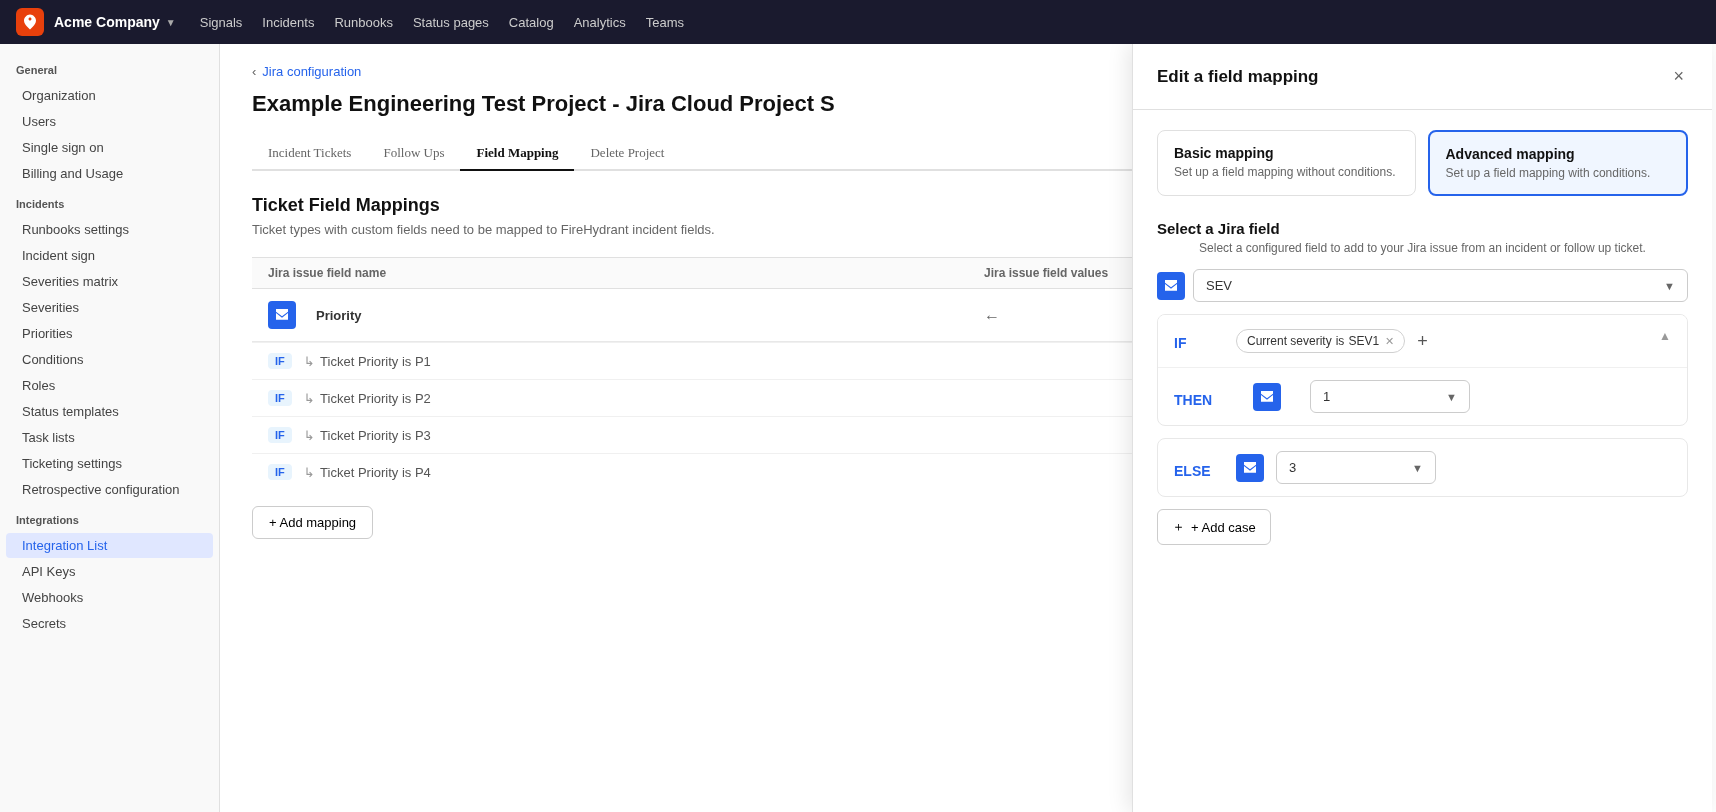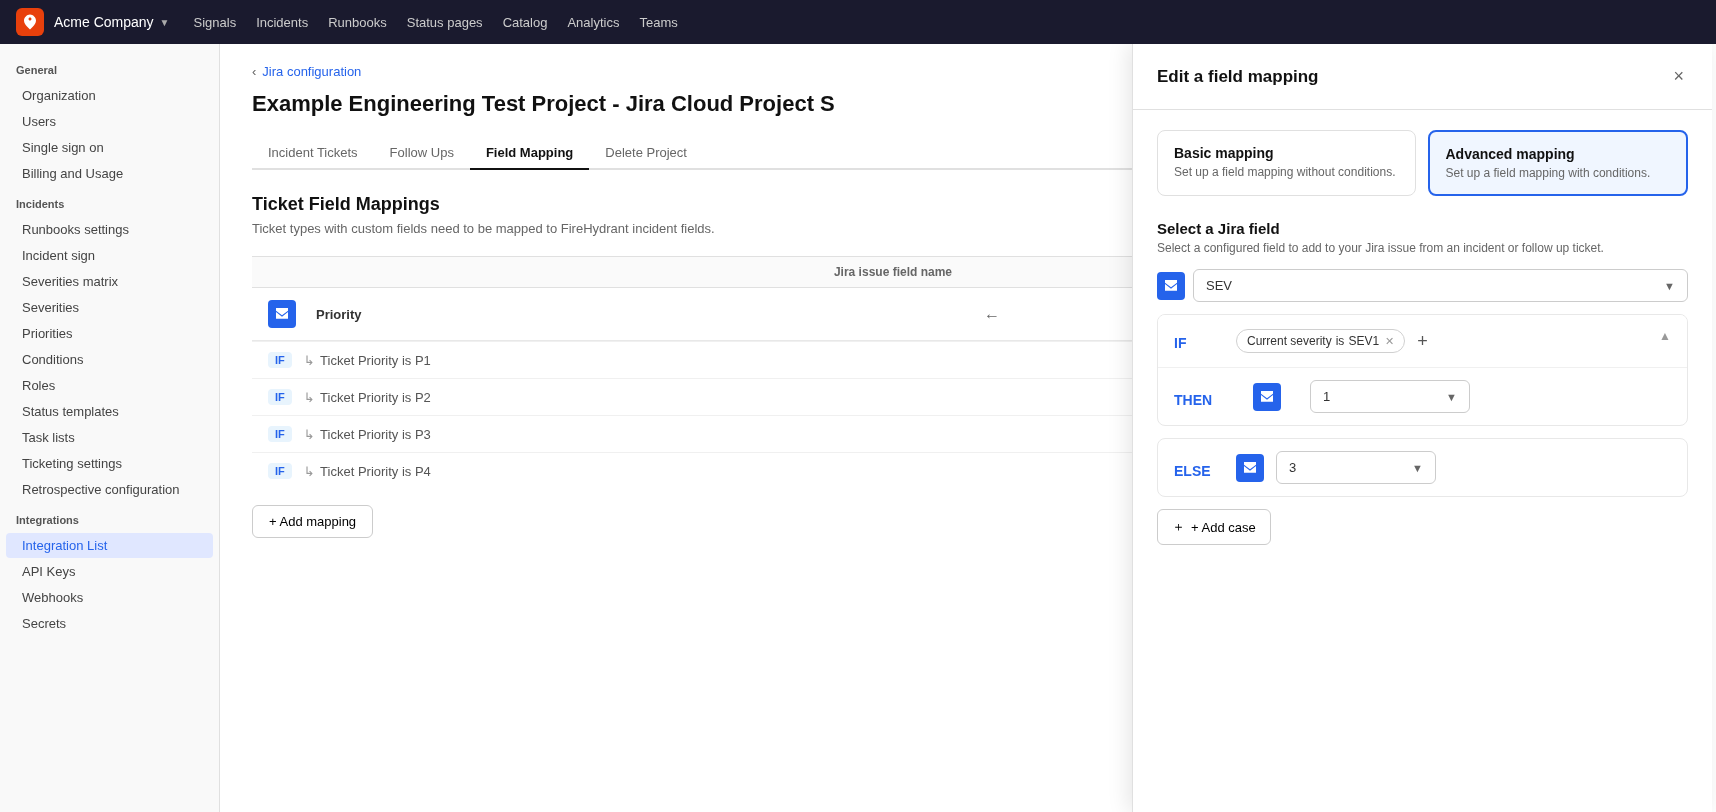--- a/index.html
+++ b/index.html
@@ -18,21 +18,21 @@
       width: 28px; height: 28px;
       background: #e8400c;
       border-radius: 6px;
       display: flex; align-items: center; justify-content: center;
       margin-right: 10px;
       flex-shrink: 0;
     }
     .topnav-logo svg { width: 18px; height: 18px; fill: white; }
     .topnav-company {
       color: #fff;
-      font-weight: 400;
+      font-weight: 700;
       font-size: 14px;
       display: flex; align-items: center; gap: 6px;
       margin-right: 24px;
       cursor: pointer;
     }
     .topnav-company .chevron { font-size: 10px; color: #aaa; }
     .topnav-links { display: flex; gap: 20px; }
     .topnav-link { color: #ccc; font-size: 13px; cursor: pointer; text-decoration: none; }
 
     
@@ -100,30 +100,31 @@
       margin-bottom: 24px;
       gap: 0;
     }
     .tab {
       padding: 8px 16px;
       font-size: 13px;
       color: #666;
       cursor: pointer;
       border-bottom: 2px solid transparent;
       margin-bottom: -2px;
+      font-family: Liberation Serif, serif;
     }
     .tab.active { color: #111; font-weight: 600; border-bottom: 2px solid #111; }
 
     .section-title { font-size: 18px; font-weight: 700; color: #111; margin-bottom: 6px; }
     .section-desc { font-size: 13px; color: #666; margin-bottom: 20px; }
 
     
     .mapping-table { width: 100%; border-collapse: collapse; }
     .mapping-table th {
-      text-align: right;
+      text-align: left;
       font-size: 12px;
       color: #666;
       font-weight: 600;
       padding: 8px 16px;
       border-bottom: 1px solid #e0e0e0;
       border-top: 1px solid #e0e0e0;
       background: #fafafa;
     }
     .mapping-table td { padding: 0; }
     .mapping-row-main td { padding: 12px 16px; vertical-align: middle; }
@@ -203,21 +204,21 @@
       cursor: pointer;
     }
     .mapping-card.selected {
       border: 2px solid #2563eb;
       background: #f0f6ff;
     }
     .mapping-card-title { font-size: 14px; font-weight: 700; color: #111; margin-bottom: 4px; }
     .mapping-card-desc { font-size: 12px; color: #666; }
 
     .panel-section-title { font-size: 15px; font-weight: 700; color: #111; margin-bottom: 4px; }
-    .panel-section-desc { font-size: 12px; color: #666; margin-bottom: 14px; }
+    .panel-section-desc { font-size: 12px; color: #666; margin-bottom: 14px; text-align: center; }
 
     
     .field-selector {
       display: flex; align-items: center; gap: 8px;
       margin-bottom: 12px;
     }
     .fh-icon-small {
       width: 28px; height: 28px;
       background: #2563eb;
       border-radius: 4px;

